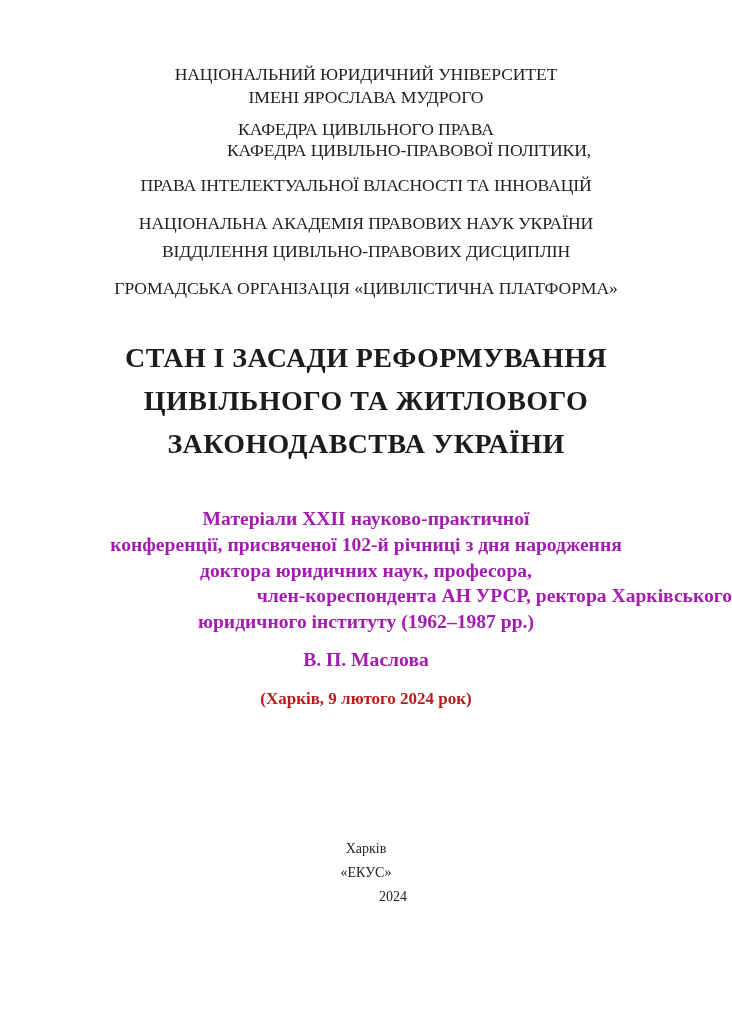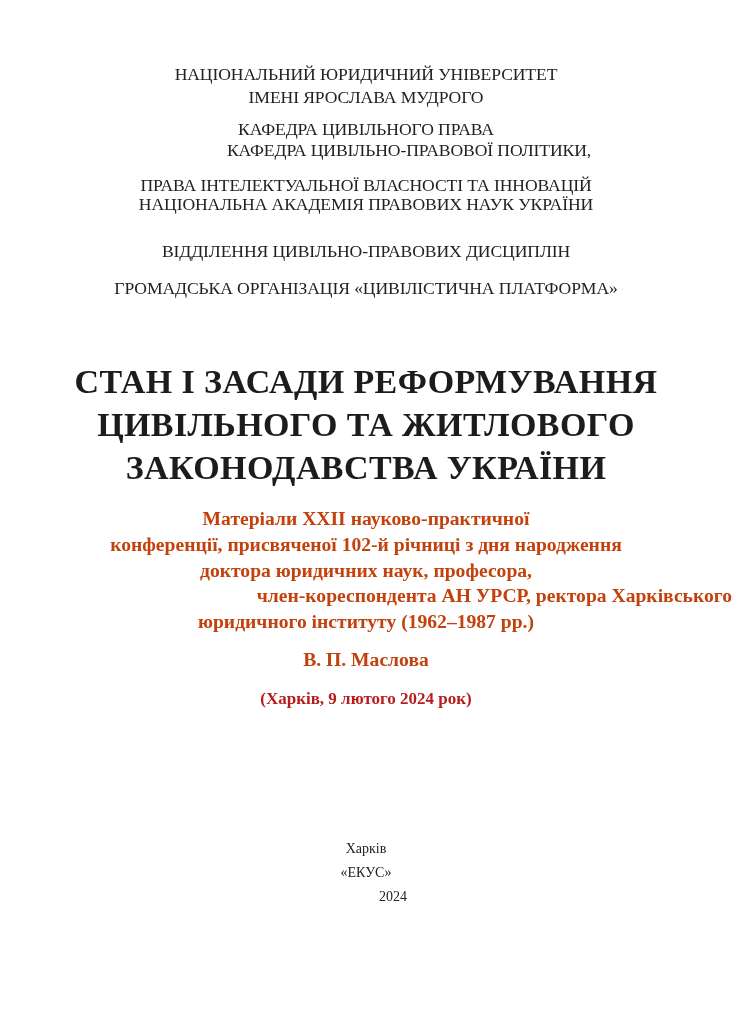--- a/index.html
+++ b/index.html
@@ -29,31 +29,30 @@
       white-space: nowrap;
     }
     .org {
       font-size: 17.6px;
       letter-spacing: -0.1px;
       line-height: 20px;
       color: #222222;
     }
     .title {
       font-weight: bold;
-      font-size: 34px;
+      font-size: 28px;
       line-height: 40px;
       letter-spacing: 0.4px;
       color: #1c1c1c;
-      margin-top: 24px;
     }
     .sub {
       font-weight: bold;
       font-size: 19.6px;
       line-height: 24px;
-      color: #c2410c;
+      color: #a21caf;
     }
     .date {
       font-weight: bold;
       font-size: 17px;
       line-height: 20px;
       color: #b91c1c;
     }
     .imprint {
       font-size: 14px;
       line-height: 21px;
@@ -64,21 +63,21 @@
 <body>
 
 <div class="page">
 
   <div>
     <div class="line org" style="top:64px;">НАЦІОНАЛЬНИЙ ЮРИДИЧНИЙ УНІВЕРСИТЕТ</div>
     <div class="line org" style="top:87px;">ІМЕНІ ЯРОСЛАВА МУДРОГО</div>
     <div class="line org" style="top:119px;">КАФЕДРА ЦИВІЛЬНОГО ПРАВА</div>
     <div class="line org" style="top:140px;padding-left:43px;">КАФЕДРА ЦИВІЛЬНО-ПРАВОВОЇ ПОЛІТИКИ,</div>
     <div class="line org" style="top:175px;">ПРАВА ІНТЕЛЕКТУАЛЬНОЇ ВЛАСНОСТІ ТА ІННОВАЦІЙ</div>
-    <div class="line org" style="top:194px;">НАЦІОНАЛЬНА АКАДЕМІЯ ПРАВОВИХ НАУК УКРАЇНИ</div>
+    <div class="line org" style="top:213px;">НАЦІОНАЛЬНА АКАДЕМІЯ ПРАВОВИХ НАУК УКРАЇНИ</div>
     <div class="line org" style="top:241px;">ВІДДІЛЕННЯ ЦИВІЛЬНО-ПРАВОВИХ ДИСЦИПЛІН</div>
     <div class="line org" style="top:278px;">ГРОМАДСЬКА ОРГАНІЗАЦІЯ «ЦИВІЛІСТИЧНА ПЛАТФОРМА»</div>
   </div>
 
   <div>
     <div class="line title" style="top:338px;">СТАН І ЗАСАДИ РЕФОРМУВАННЯ</div>
     <div class="line title" style="top:381px;">ЦИВІЛЬНОГО ТА ЖИТЛОВОГО</div>
     <div class="line title" style="top:424px;">ЗАКОНОДАВСТВА УКРАЇНИ</div>
   </div>
 

